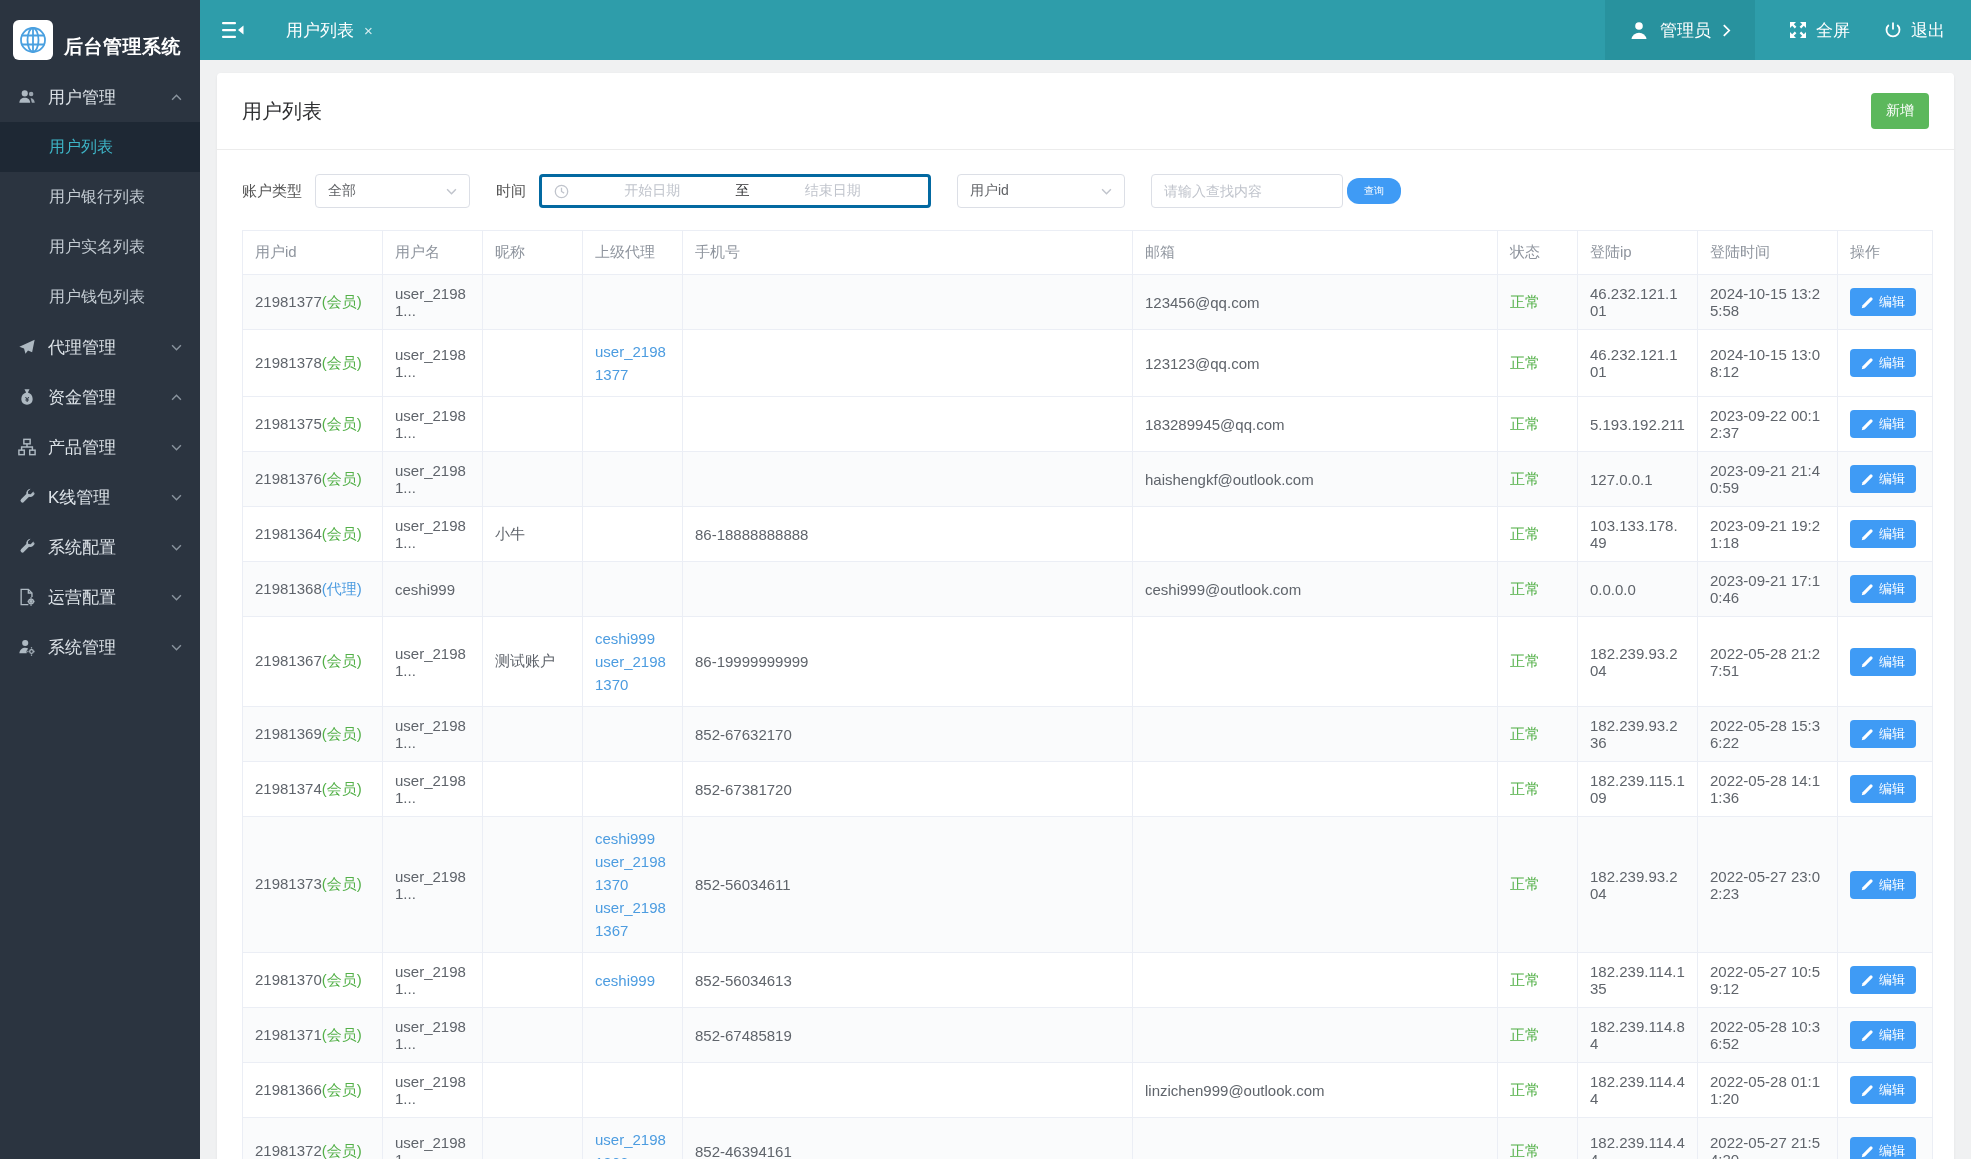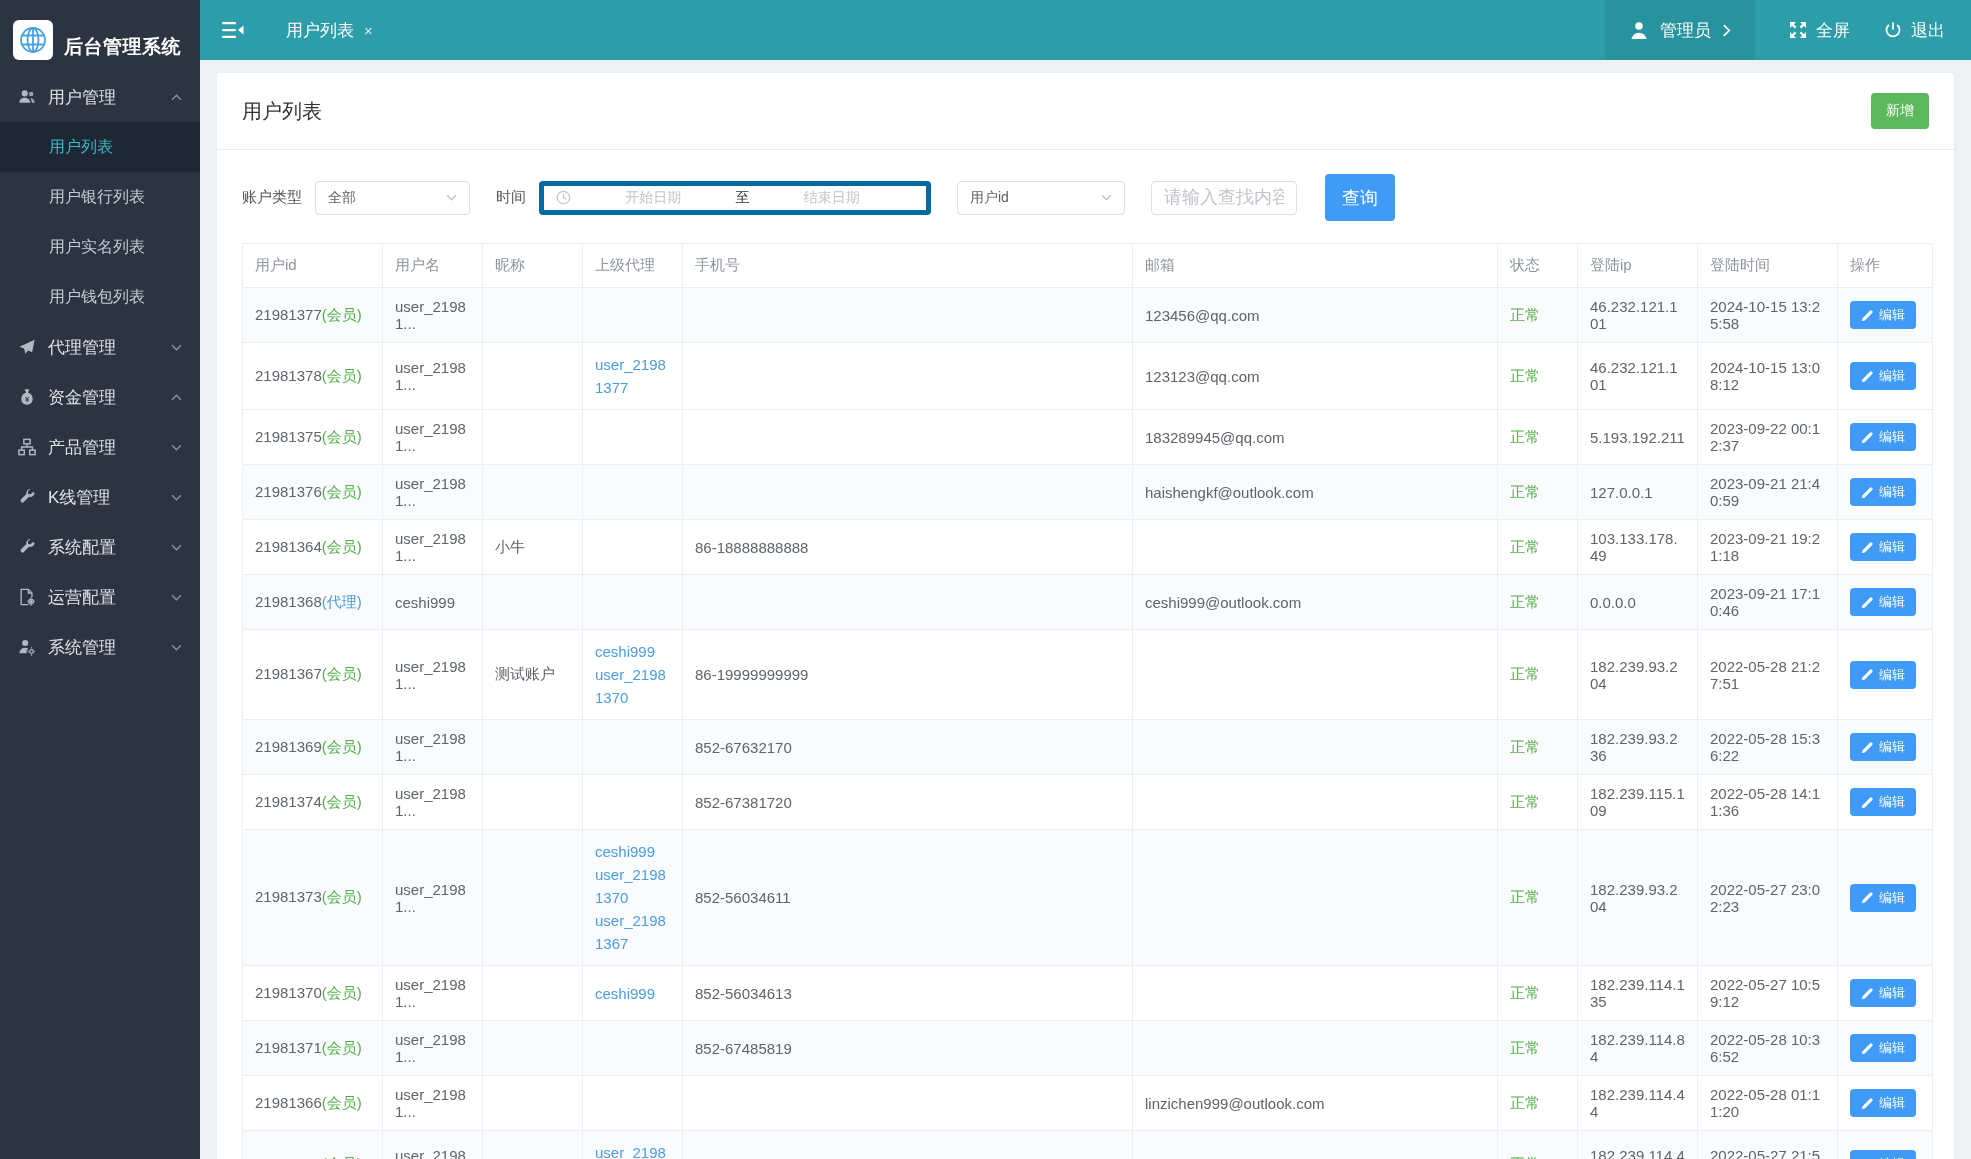--- a/index.html
+++ b/index.html
@@ -38,28 +38,28 @@
   .card-header{display:flex;align-items:center;justify-content:space-between;padding:20px 25px;border-bottom:1px solid #ececec}
   .page-title{font-size:20px;color:#303133}
   .add-btn{background:var(--green);color:#fff;border:none;border-radius:4px;padding:9px 15px;font-size:14px;cursor:pointer}
   
   .filters{display:flex;align-items:center;padding:24px 25px 4px;font-size:14px}
   .f-label{margin-right:13px;font-size:15px;color:#555;white-space:nowrap}
   .f-label.time{margin-left:26px}
   .select{width:155px;height:34px;border:1px solid #dcdfe6;border-radius:4px;display:flex;align-items:center;padding:0 12px;color:#606266;background:#fff;cursor:pointer}
   .select.field{width:168px;margin-right:26px}
   .sel-chevron{margin-left:auto;color:#c0c4cc;display:inline-flex}
-  .date-range{width:392px;height:34px;border:5px solid #0369a1;border-radius:4px;display:flex;align-items:center;padding:0 12px;background:#fff;margin-right:26px}
+  .date-range{width:392px;height:34px;border:3px solid #0369a1;border-radius:4px;display:flex;align-items:center;padding:0 12px;background:#fff;margin-right:26px}
   .clock{display:inline-flex;color:#c0c4cc}
   .placeholder{color:#c0c4cc;font-size:14px}
   .dr-start,.dr-end{flex:1;text-align:center}
   .dr-to{color:#303133;font-size:14px}
-  .search-input{width:146px;height:34px;border:1px solid #dcdfe6;border-radius:4px;padding:0 12px;font-size:18px;color:#606266;margin-right:28px;outline:none}
+  .search-input{width:192px;height:34px;border:1px solid #dcdfe6;border-radius:4px;padding:0 12px;font-size:14px;color:#606266;margin-right:4px;outline:none}
   .search-input::placeholder{color:#c0c4cc}
-  .query-btn{background:var(--blue);color:#fff;border:none;border-radius:4px;height:47px;padding:0 17px;font-size:18px;cursor:pointer}
+  .query-btn{background:var(--blue);color:#fff;border:none;border-radius:12px;height:26px;padding:0 17px;font-size:10px;cursor:pointer}
   
   .table-wrap{margin:18px 25px 0}
   table{border-collapse:collapse;width:100%;table-layout:fixed;font-size:15px;color:#5f646b}
   th,td{border:1px solid #ebeef5;padding:10px 12px;text-align:left;vertical-align:middle;word-break:break-all}
   th{color:#8f959e;font-weight:normal;font-size:15px;padding:12px;white-space:nowrap}
   tbody tr:nth-child(1),tbody tr:nth-child(4),tbody tr:nth-child(2n+6){background:#fafbfc}
   .utype.member{color:var(--status-green)}
   .utype.agent{color:var(--link)}
   .agent-link{color:var(--link);line-height:23px;cursor:pointer}
   .status-ok{color:var(--status-green)}

